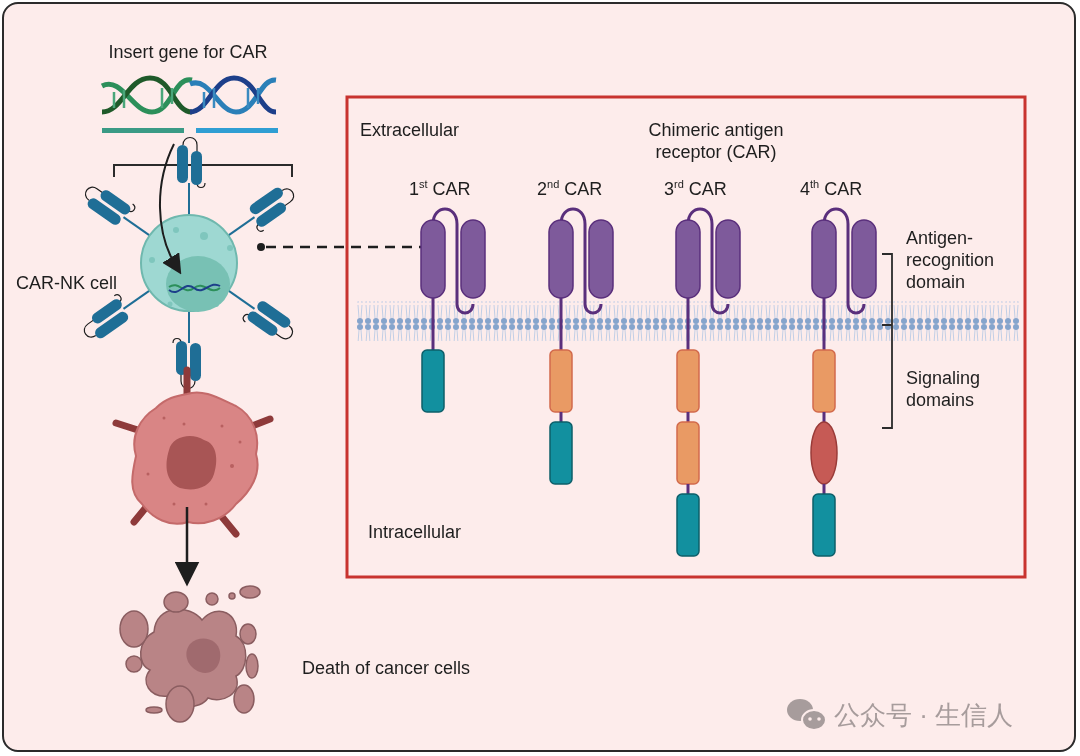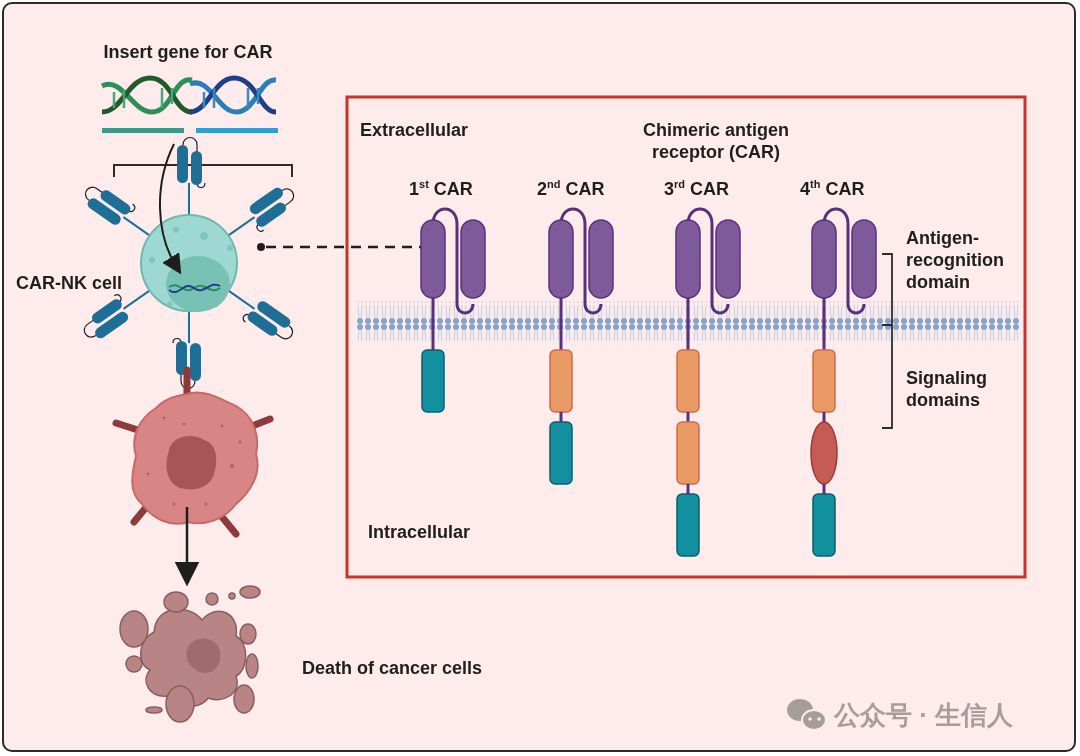--- a/index.html
+++ b/index.html
@@ -1,17 +1,17 @@
 <!DOCTYPE html>
 <html><head>
 <meta charset="utf-8">
 <style>
   html,body{margin:0;padding:0;background:#ffffff;}
   body{width:1080px;height:756px;position:relative;overflow:hidden;font-family:"Liberation Sans",sans-serif;}
-  #frame{position:absolute;left:2px;top:2px;width:1074px;height:750px;border:2px solid #2b2b2b;border-radius:10px;background:#fdeceb;box-sizing:border-box;overflow:hidden;font-weight:bold;}
+  #frame{position:absolute;left:2px;top:2px;width:1074px;height:750px;border:2px solid #2b2b2b;border-radius:16px;background:#fdeceb;box-sizing:border-box;overflow:hidden;}
   svg text{font-family:"Liberation Sans",sans-serif;fill:#1e1e1e;}
   .lbl{font-size:18px;}
   .sup{font-size:11px;}
   .wm{font-size:26px;fill:#a79c9c;}
 </style>
 </head>
 <body>
 
 <div id="frame">
 <svg id="fig" width="1074" height="750" viewBox="0 0 1074 750" xmlns="http://www.w3.org/2000/svg">

